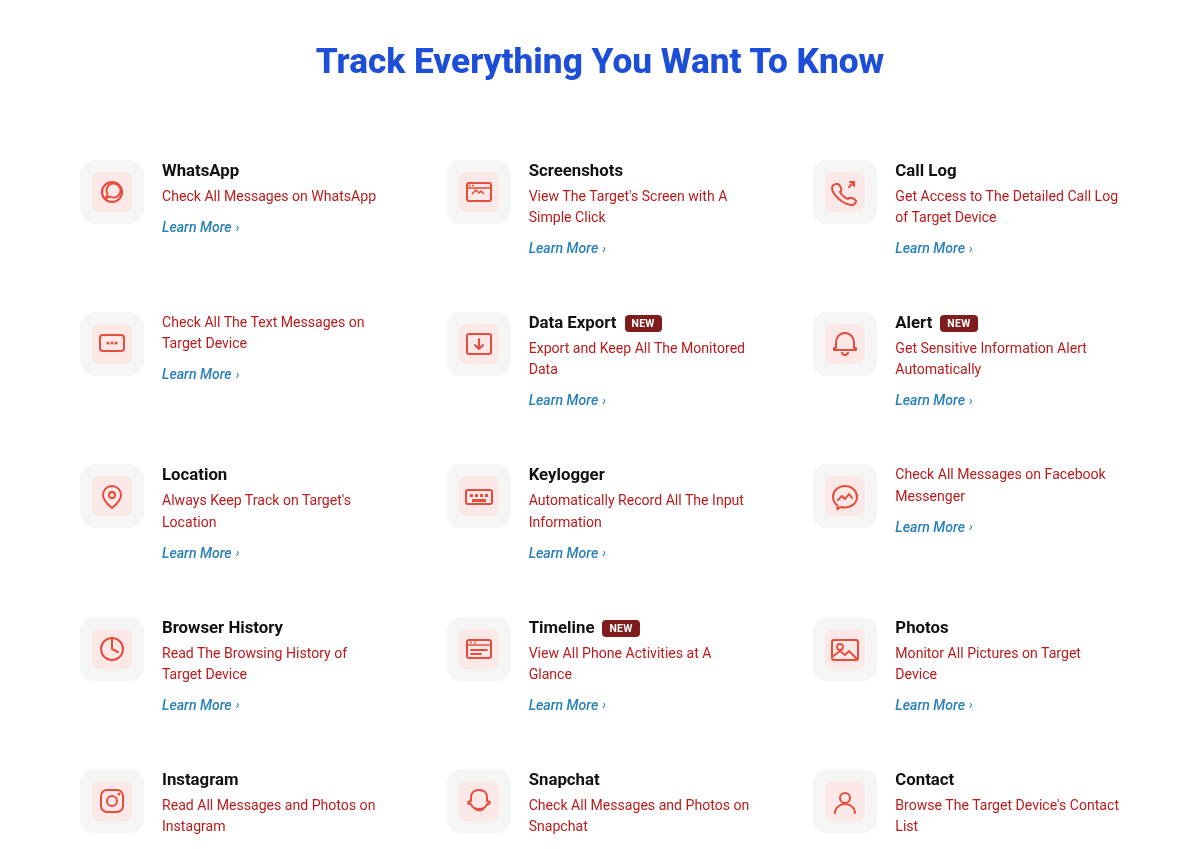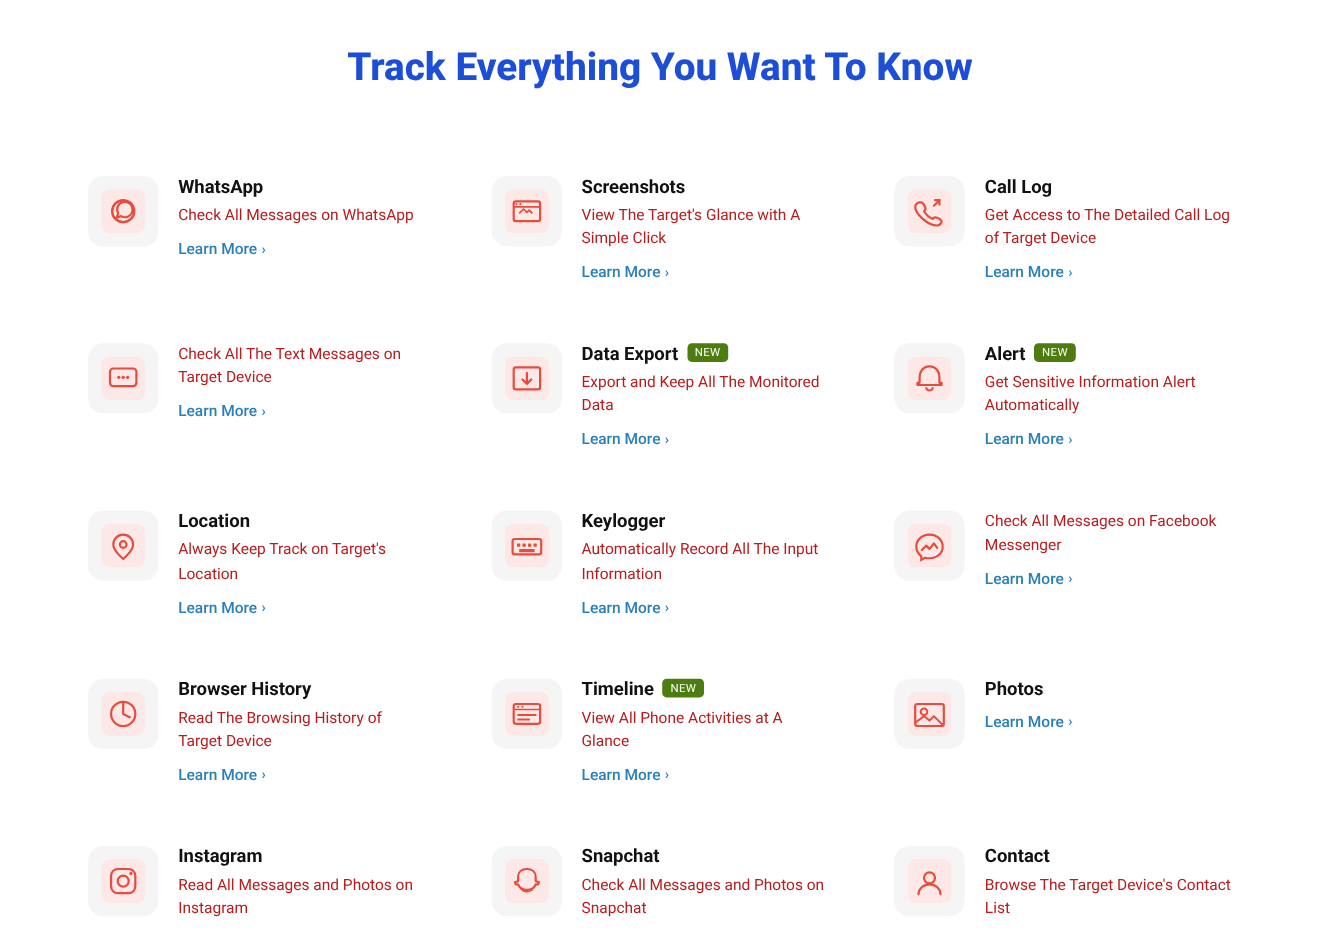--- a/index.html
+++ b/index.html
@@ -45,54 +45,55 @@
       width: 40px;
       height: 40px;
     }
     .feature-content {
       display: flex;
       flex-direction: column;
       gap: 6px;
     }
     .feature-title-row {
       display: flex;
-      align-items: flex-start;
+      align-items: flex-end;
       gap: 8px;
       flex-wrap: wrap;
     }
     .feature-title {
       font-size: 1.05rem;
       font-weight: 700;
       color: #111;
     }
     .badge-new {
-      background: #4d7c0f;
+      background: #7f1d1d;
       color: #fff;
       font-size: 0.65rem;
-      font-weight: 400;
+      font-weight: 700;
       padding: 2px 7px;
       border-radius: 4px;
       text-transform: uppercase;
       letter-spacing: 0.03em;
     }
     .feature-desc {
       font-size: 0.88rem;
       color: #b91c1c;
       line-height: 1.5;
     }
     .learn-more {
       display: inline-flex;
       align-items: center;
       gap: 4px;
       color: #2980b9;
       font-size: 0.88rem;
       font-weight: 500;
       cursor: pointer;
       text-decoration: none;
       margin-top: 6px;
+      font-style: italic;
     }
     .chevron {
       font-size: 0.8rem;
     }
   </style>
 </head>
 <body>
 
 <h1>Track Everything You Want To Know</h1>
 
@@ -125,21 +126,21 @@
       <circle cx="10.5" cy="13.5" r="1" fill="#e74c3c"></circle>
       <circle cx="14" cy="13.5" r="1" fill="#e74c3c"></circle>
       <path d="M13 22l4-4 3 3 2-2 3 3" stroke="#e74c3c" stroke-width="1.6" stroke-linejoin="round"></path>
     </svg>
     </div>
     <div class="feature-content">
       <div class="feature-title-row">
         <span class="feature-title">Screenshots</span>
 
       </div>
-      <p class="feature-desc">View The Target's Glance with A Simple Click</p>
+      <p class="feature-desc">View The Target's Screen with A Simple Click</p>
       <a class="learn-more" href="#">
         Learn More <span class="chevron">›</span>
       </a>
     </div>
   </div>
     <div class="feature-item">
     <div class="icon-wrap">
       <svg viewBox="0 0 40 40" fill="none" xmlns="http://www.w3.org/2000/svg">
       <rect width="40" height="40" rx="8" fill="#fde8e8"></rect>
       <path d="M13 12c0 0 2 1 3 4s-1 4-1 4 3 5 8 7c0 0 1-2 4-1s4 3 4 3c0 2-2 4-4 4C18 33 7 22 7 16c0-2 2-4 4-4h2z" stroke="#e74c3c" stroke-width="2" fill="none" stroke-linejoin="round"></path>
@@ -318,20 +319,21 @@
       <rect x="7" y="11" width="26" height="20" rx="2" stroke="#e74c3c" stroke-width="2" fill="none"></rect>
       <circle cx="15" cy="18" r="3" stroke="#e74c3c" stroke-width="1.8" fill="none"></circle>
       <path d="M7 28 l8-6 5 4 4-4 9 9" stroke="#e74c3c" stroke-width="1.8" stroke-linejoin="round"></path>
     </svg>
     </div>
     <div class="feature-content">
       <div class="feature-title-row">
         <span class="feature-title">Photos</span>
 
       </div>
+      <p class="feature-desc">Monitor All Pictures on Target Device</p>
       <a class="learn-more" href="#">
         Learn More <span class="chevron">›</span>
       </a>
     </div>
   </div>
     <div class="feature-item">
     <div class="icon-wrap">
       <svg viewBox="0 0 40 40" fill="none" xmlns="http://www.w3.org/2000/svg">
       <rect width="40" height="40" rx="8" fill="#fde8e8"></rect>
       <rect x="9" y="9" width="22" height="22" rx="6" stroke="#e74c3c" stroke-width="2" fill="none"></rect>

